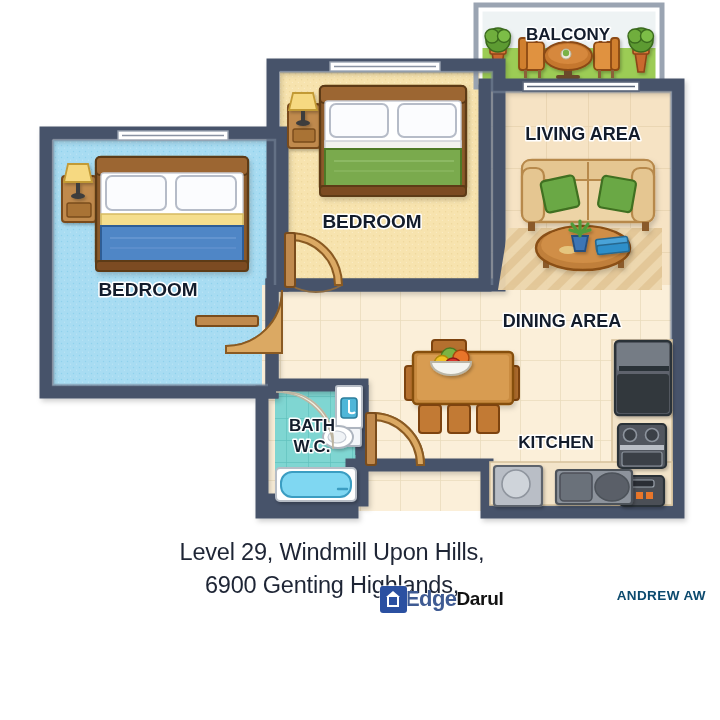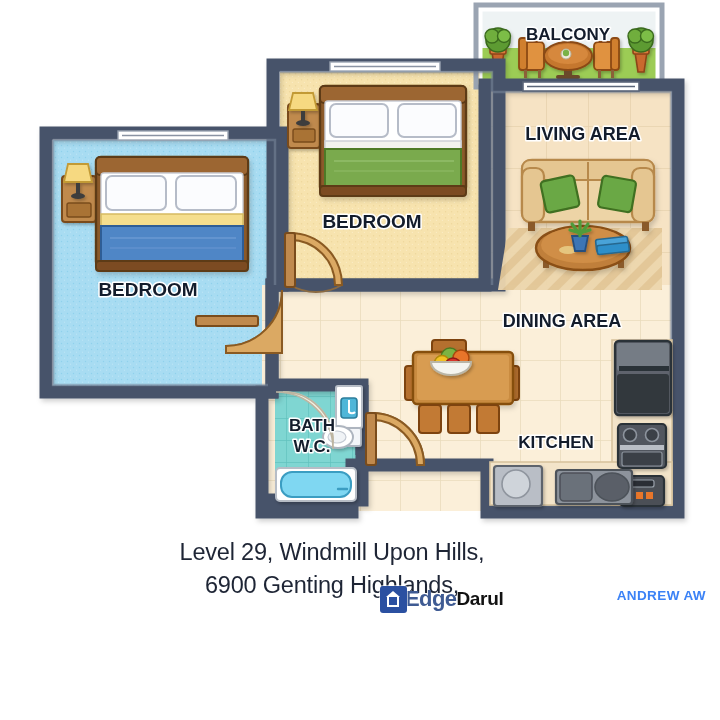--- a/index.html
+++ b/index.html
@@ -41,21 +41,21 @@
     letter-spacing: -0.2px;
   }
   .caption-line { display: block; white-space: pre; }
   .agent-name {
     position: absolute;
     right: 14px;
     top: 588px;
     font-family: "Liberation Sans", sans-serif;
     font-size: 13.5px;
     font-weight: bold;
-    color: #3b82f6;
+    color: #0c4a6e;
     letter-spacing: 0.4px;
   }
   .watermark {
     position: absolute;
     left: 380px;
     top: 584px;
     display: flex;
     align-items: center;
     height: 30px;
   }

